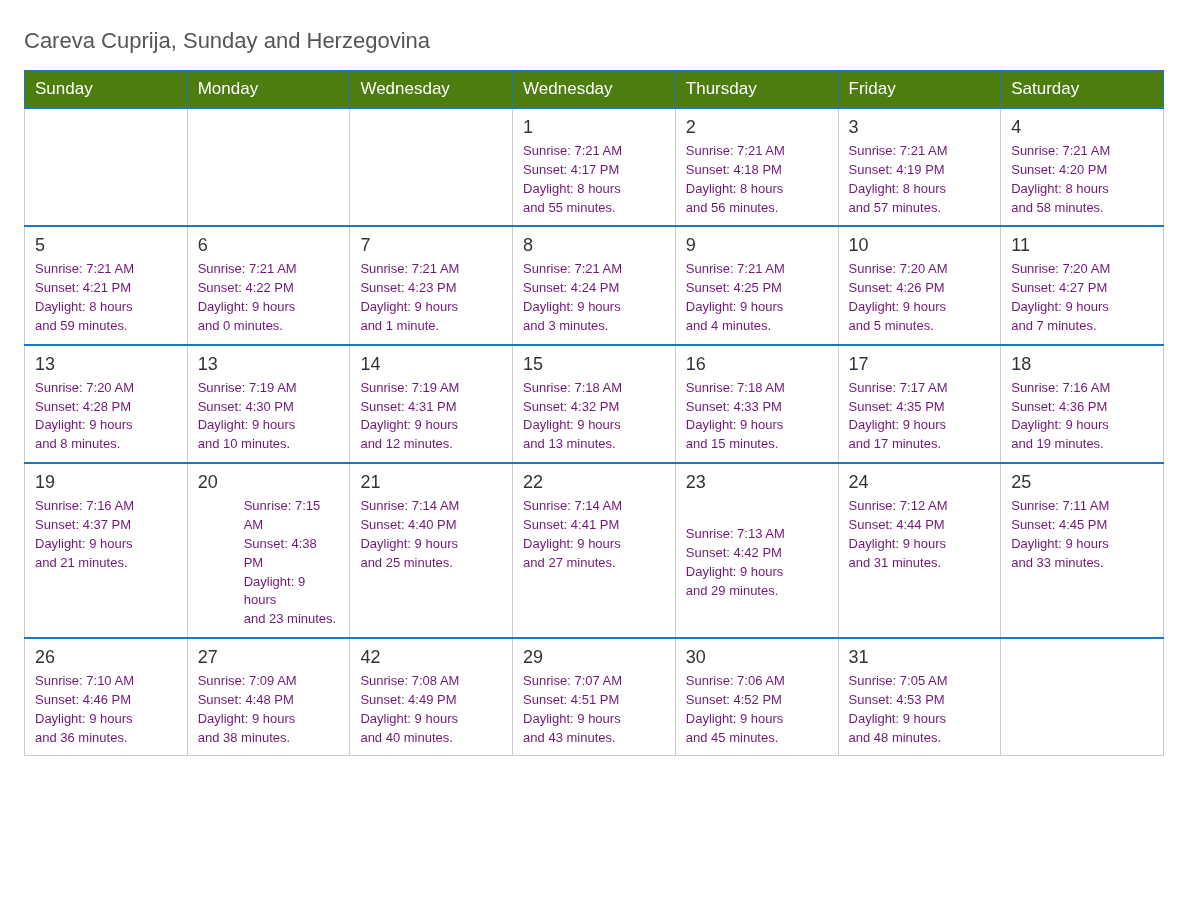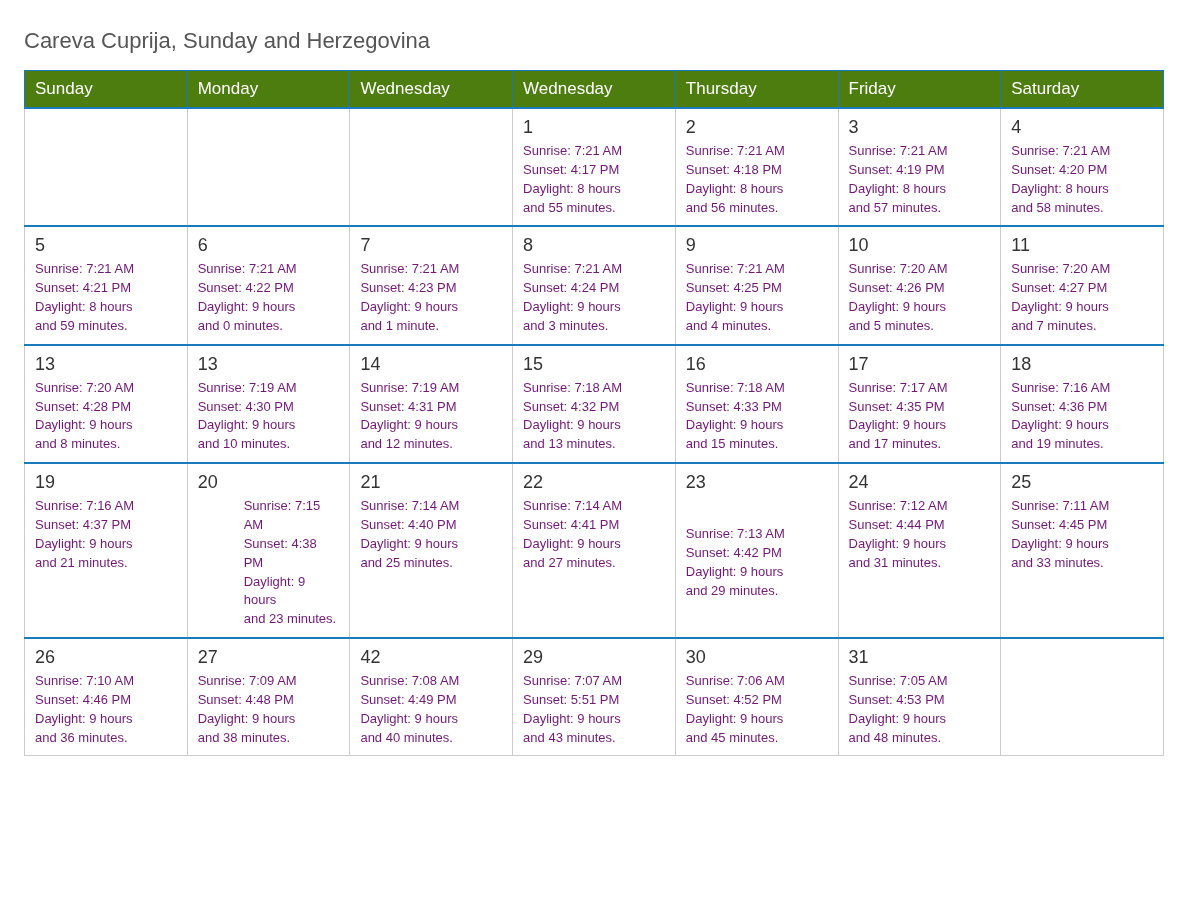--- a/index.html
+++ b/index.html
@@ -324,21 +324,21 @@
         <td>
           <span class="day-number">42</span>
           <div class="day-info" style="white-space: pre-line;">Sunrise: 7:08 AM
 Sunset: 4:49 PM
 Daylight: 9 hours
 and 40 minutes.</div>
         </td>
         <td>
           <span class="day-number">29</span>
           <div class="day-info" style="white-space: pre-line;">Sunrise: 7:07 AM
-Sunset: 5:51 PM
+Sunset: 4:51 PM
 Daylight: 9 hours
 and 43 minutes.</div>
         </td>
         <td>
           <span class="day-number">30</span>
           <div class="day-info" style="white-space: pre-line;">Sunrise: 7:06 AM
 Sunset: 4:52 PM
 Daylight: 9 hours
 and 45 minutes.</div>
         </td>

